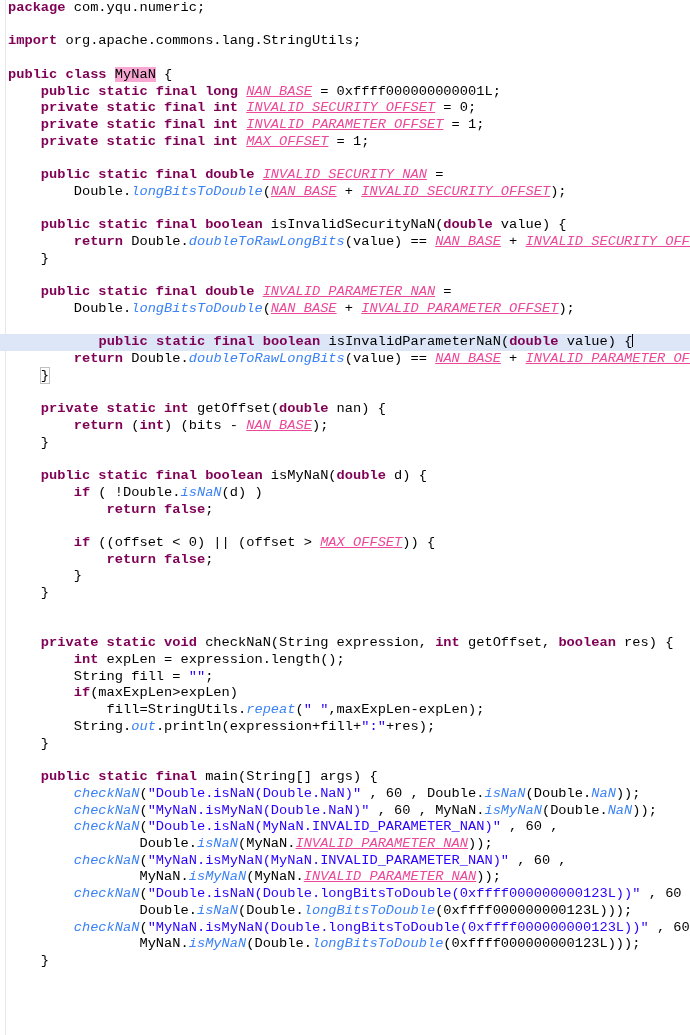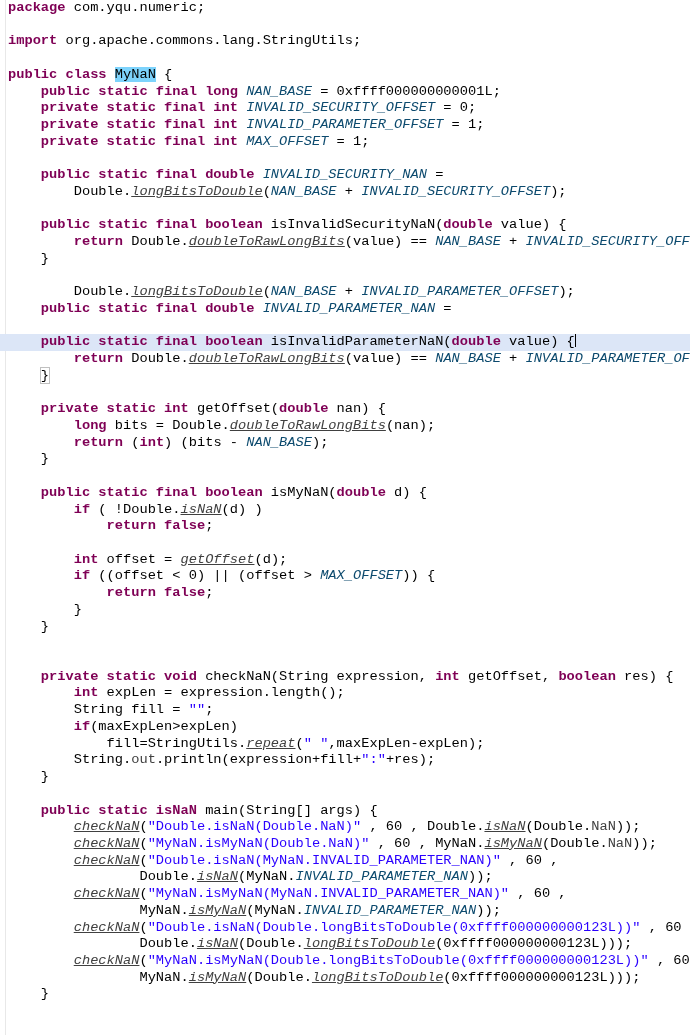--- a/index.html
+++ b/index.html
@@ -46,31 +46,32 @@
     font-size: 13.7px;
     white-space: pre;
     padding-left: 8px;
     letter-spacing: 0px;
     color: #000000;
     box-sizing: border-box;
   }
   .ln.hl {
     background: #dce6f7;
     width: 690px;
+    text-align: center;
   }
   
   .kw   { color: #7f0055; font-weight: bold; }          
   .plain{ color: #000000; }                             
   .str  { color: #2a00ff; }                             
-  .sfield { color: #0c4a6e; font-style: italic; } 
-  .smeth  { color: #404040; font-style: italic; text-decoration: underline; }       
-  .sfieldn{ color: #404040; }                             
+  .sfield { color: #ec4899; font-style: italic; text-decoration: underline; } 
+  .smeth  { color: #3b82f6; font-style: italic; }       
+  .sfieldn{ color: #3b82f6; font-style: italic; }                             
   
   .occ {
-    background: #7dd3fc;
+    background: #f9a8d4;
   }
   
   .brmatch {
     outline: 1px solid #c0c0c0;
     background: transparent;
   }
   
   .caret {
     display: inline-block;
     width: 0px;
@@ -116,54 +117,52 @@
     <div class="ln"></div>
 
     <div class="ln"><span class="plain">    </span><span class="kw">public static final boolean</span><span class="plain"> isInvalidSecurityNaN(</span><span class="kw">double</span><span class="plain"> value) {</span></div>
 
     <div class="ln"><span class="plain">        </span><span class="kw">return</span><span class="plain"> Double.</span><span class="smeth">doubleToRawLongBits</span><span class="plain">(value) == </span><span class="sfield">NAN_BASE</span><span class="plain"> + </span><span class="sfield">INVALID_SECURITY_OFFSET</span></div>
 
     <div class="ln"><span class="plain">    }</span></div>
 
     <div class="ln"></div>
 
+    <div class="ln"><span class="plain">    </span><span class="kw">public static final double</span><span class="plain"> </span><span class="sfield">INVALID_PARAMETER_NAN</span><span class="plain"> =</span></div>
+
     <div class="ln"><span class="plain">        Double.</span><span class="smeth">longBitsToDouble</span><span class="plain">(</span><span class="sfield">NAN_BASE</span><span class="plain"> + </span><span class="sfield">INVALID_PARAMETER_OFFSET</span><span class="plain">);</span></div>
 
-    <div class="ln"><span class="plain">    </span><span class="kw">public static final double</span><span class="plain"> </span><span class="sfield">INVALID_PARAMETER_NAN</span><span class="plain"> =</span></div>
-
     <div class="ln"></div>
 
     <div class="ln hl"><span class="plain">    </span><span class="kw">public static final boolean</span><span class="plain"> isInvalidParameterNaN(</span><span class="kw">double</span><span class="plain"> value) {</span><span class="caret"></span></div>
 
     <div class="ln"><span class="plain">        </span><span class="kw">return</span><span class="plain"> Double.</span><span class="smeth">doubleToRawLongBits</span><span class="plain">(value) == </span><span class="sfield">NAN_BASE</span><span class="plain"> + </span><span class="sfield">INVALID_PARAMETER_OFFSET</span></div>
 
     <div class="ln"><span class="plain">    </span><span class="plain brmatch">}</span></div>
 
     <div class="ln"></div>
 
     <div class="ln"><span class="plain">    </span><span class="kw">private static int</span><span class="plain"> getOffset(</span><span class="kw">double</span><span class="plain"> nan) {</span></div>
 
 
-    <div class="ln"><span class="plain">        </span><span class="kw">long</span><span class="plain"> bits = Double.</span><span class="smeth">doubleToRawLongBits</span><span class="plain">(nan);</span></div>
 
     <div class="ln"><span class="plain">        </span><span class="kw">return</span><span class="plain"> (</span><span class="kw">int</span><span class="plain">) (bits - </span><span class="sfield">NAN_BASE</span><span class="plain">);</span></div>
 
     <div class="ln"><span class="plain">    }</span></div>
 
     <div class="ln"></div>
 
     <div class="ln"><span class="plain">    </span><span class="kw">public static final boolean</span><span class="plain"> isMyNaN(</span><span class="kw">double</span><span class="plain"> d) {</span></div>
 
     <div class="ln"><span class="plain">        </span><span class="kw">if</span><span class="plain"> ( !Double.</span><span class="smeth">isNaN</span><span class="plain">(d) )</span></div>
 
     <div class="ln"><span class="plain">            </span><span class="kw">return false</span><span class="plain">;</span></div>
 
     <div class="ln"></div>
 
-    <div class="ln"><span class="plain">        </span><span class="kw">int</span><span class="plain"> offset = </span><span class="smeth">getOffset</span><span class="plain">(d);</span></div>
 
     <div class="ln"><span class="plain">        </span><span class="kw">if</span><span class="plain"> ((offset &lt; 0) || (offset &gt; </span><span class="sfield">MAX_OFFSET</span><span class="plain">)) {</span></div>
 
     <div class="ln"><span class="plain">            </span><span class="kw">return false</span><span class="plain">;</span></div>
 
     <div class="ln"><span class="plain">        }</span></div>
 
 
     <div class="ln"><span class="plain">    }</span></div>
 
@@ -180,21 +179,21 @@
     <div class="ln"><span class="plain">        </span><span class="kw">if</span><span class="plain">(maxExpLen&gt;expLen)</span></div>
 
     <div class="ln"><span class="plain">            fill=StringUtils.</span><span class="smeth">repeat</span><span class="plain">(</span><span class="str">" "</span><span class="plain">,maxExpLen-expLen);</span></div>
 
     <div class="ln"><span class="plain">        String.</span><span class="sfieldn">out</span><span class="plain">.println(expression+fill+</span><span class="str">":"</span><span class="plain">+res);</span></div>
 
     <div class="ln"><span class="plain">    }</span></div>
 
     <div class="ln"></div>
 
-    <div class="ln"><span class="plain">    </span><span class="kw">public static isNaN</span><span class="plain"> main(String[] args) {</span></div>
+    <div class="ln"><span class="plain">    </span><span class="kw">public static final</span><span class="plain"> main(String[] args) {</span></div>
 
     <div class="ln"><span class="plain">        </span><span class="smeth">checkNaN</span><span class="plain">(</span><span class="str">"Double.isNaN(Double.NaN)"</span><span class="plain"> , 60 , Double.</span><span class="smeth">isNaN</span><span class="plain">(Double.</span><span class="sfieldn">NaN</span><span class="plain">));</span></div>
 
     <div class="ln"><span class="plain">        </span><span class="smeth">checkNaN</span><span class="plain">(</span><span class="str">"MyNaN.isMyNaN(Double.NaN)"</span><span class="plain"> , 60 , MyNaN.</span><span class="smeth">isMyNaN</span><span class="plain">(Double.</span><span class="sfieldn">NaN</span><span class="plain">));</span></div>
 
     <div class="ln"><span class="plain">        </span><span class="smeth">checkNaN</span><span class="plain">(</span><span class="str">"Double.isNaN(MyNaN.INVALID_PARAMETER_NAN)"</span><span class="plain"> , 60 ,</span></div>
 
     <div class="ln"><span class="plain">                Double.</span><span class="smeth">isNaN</span><span class="plain">(MyNaN.</span><span class="sfield">INVALID_PARAMETER_NAN</span><span class="plain">));</span></div>
 
     <div class="ln"><span class="plain">        </span><span class="smeth">checkNaN</span><span class="plain">(</span><span class="str">"MyNaN.isMyNaN(MyNaN.INVALID_PARAMETER_NAN)"</span><span class="plain"> , 60 ,</span></div>

